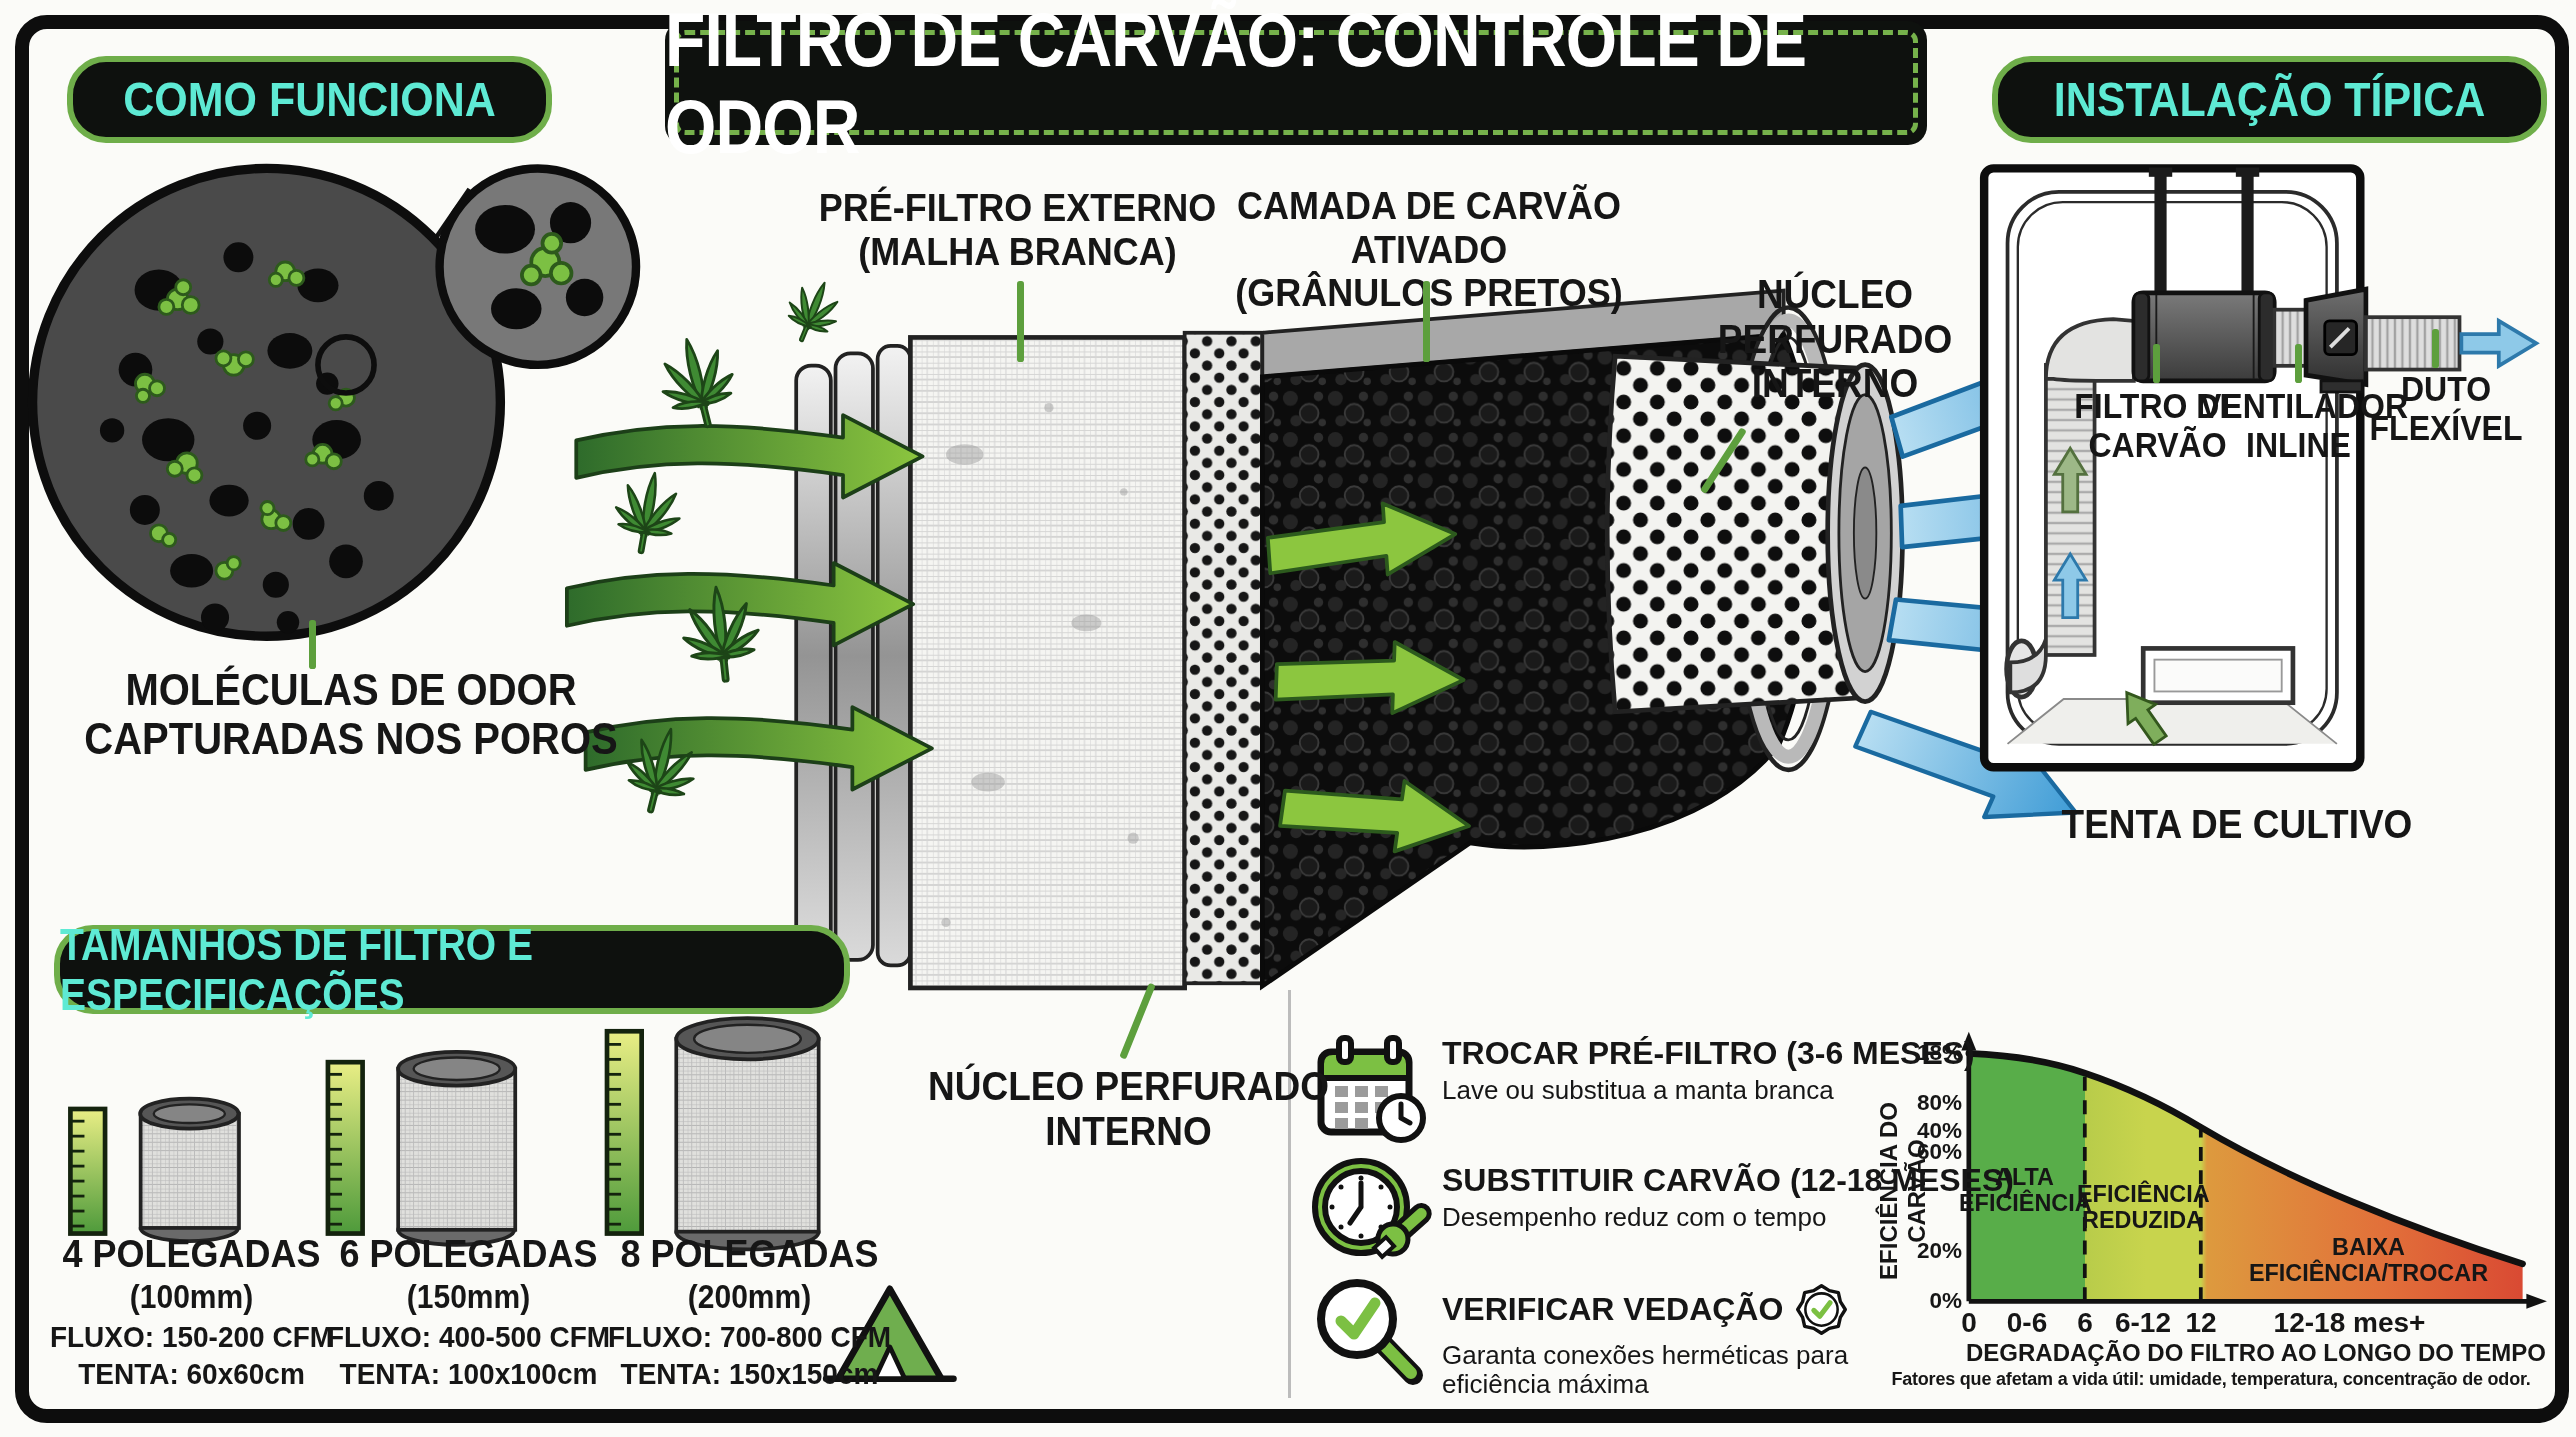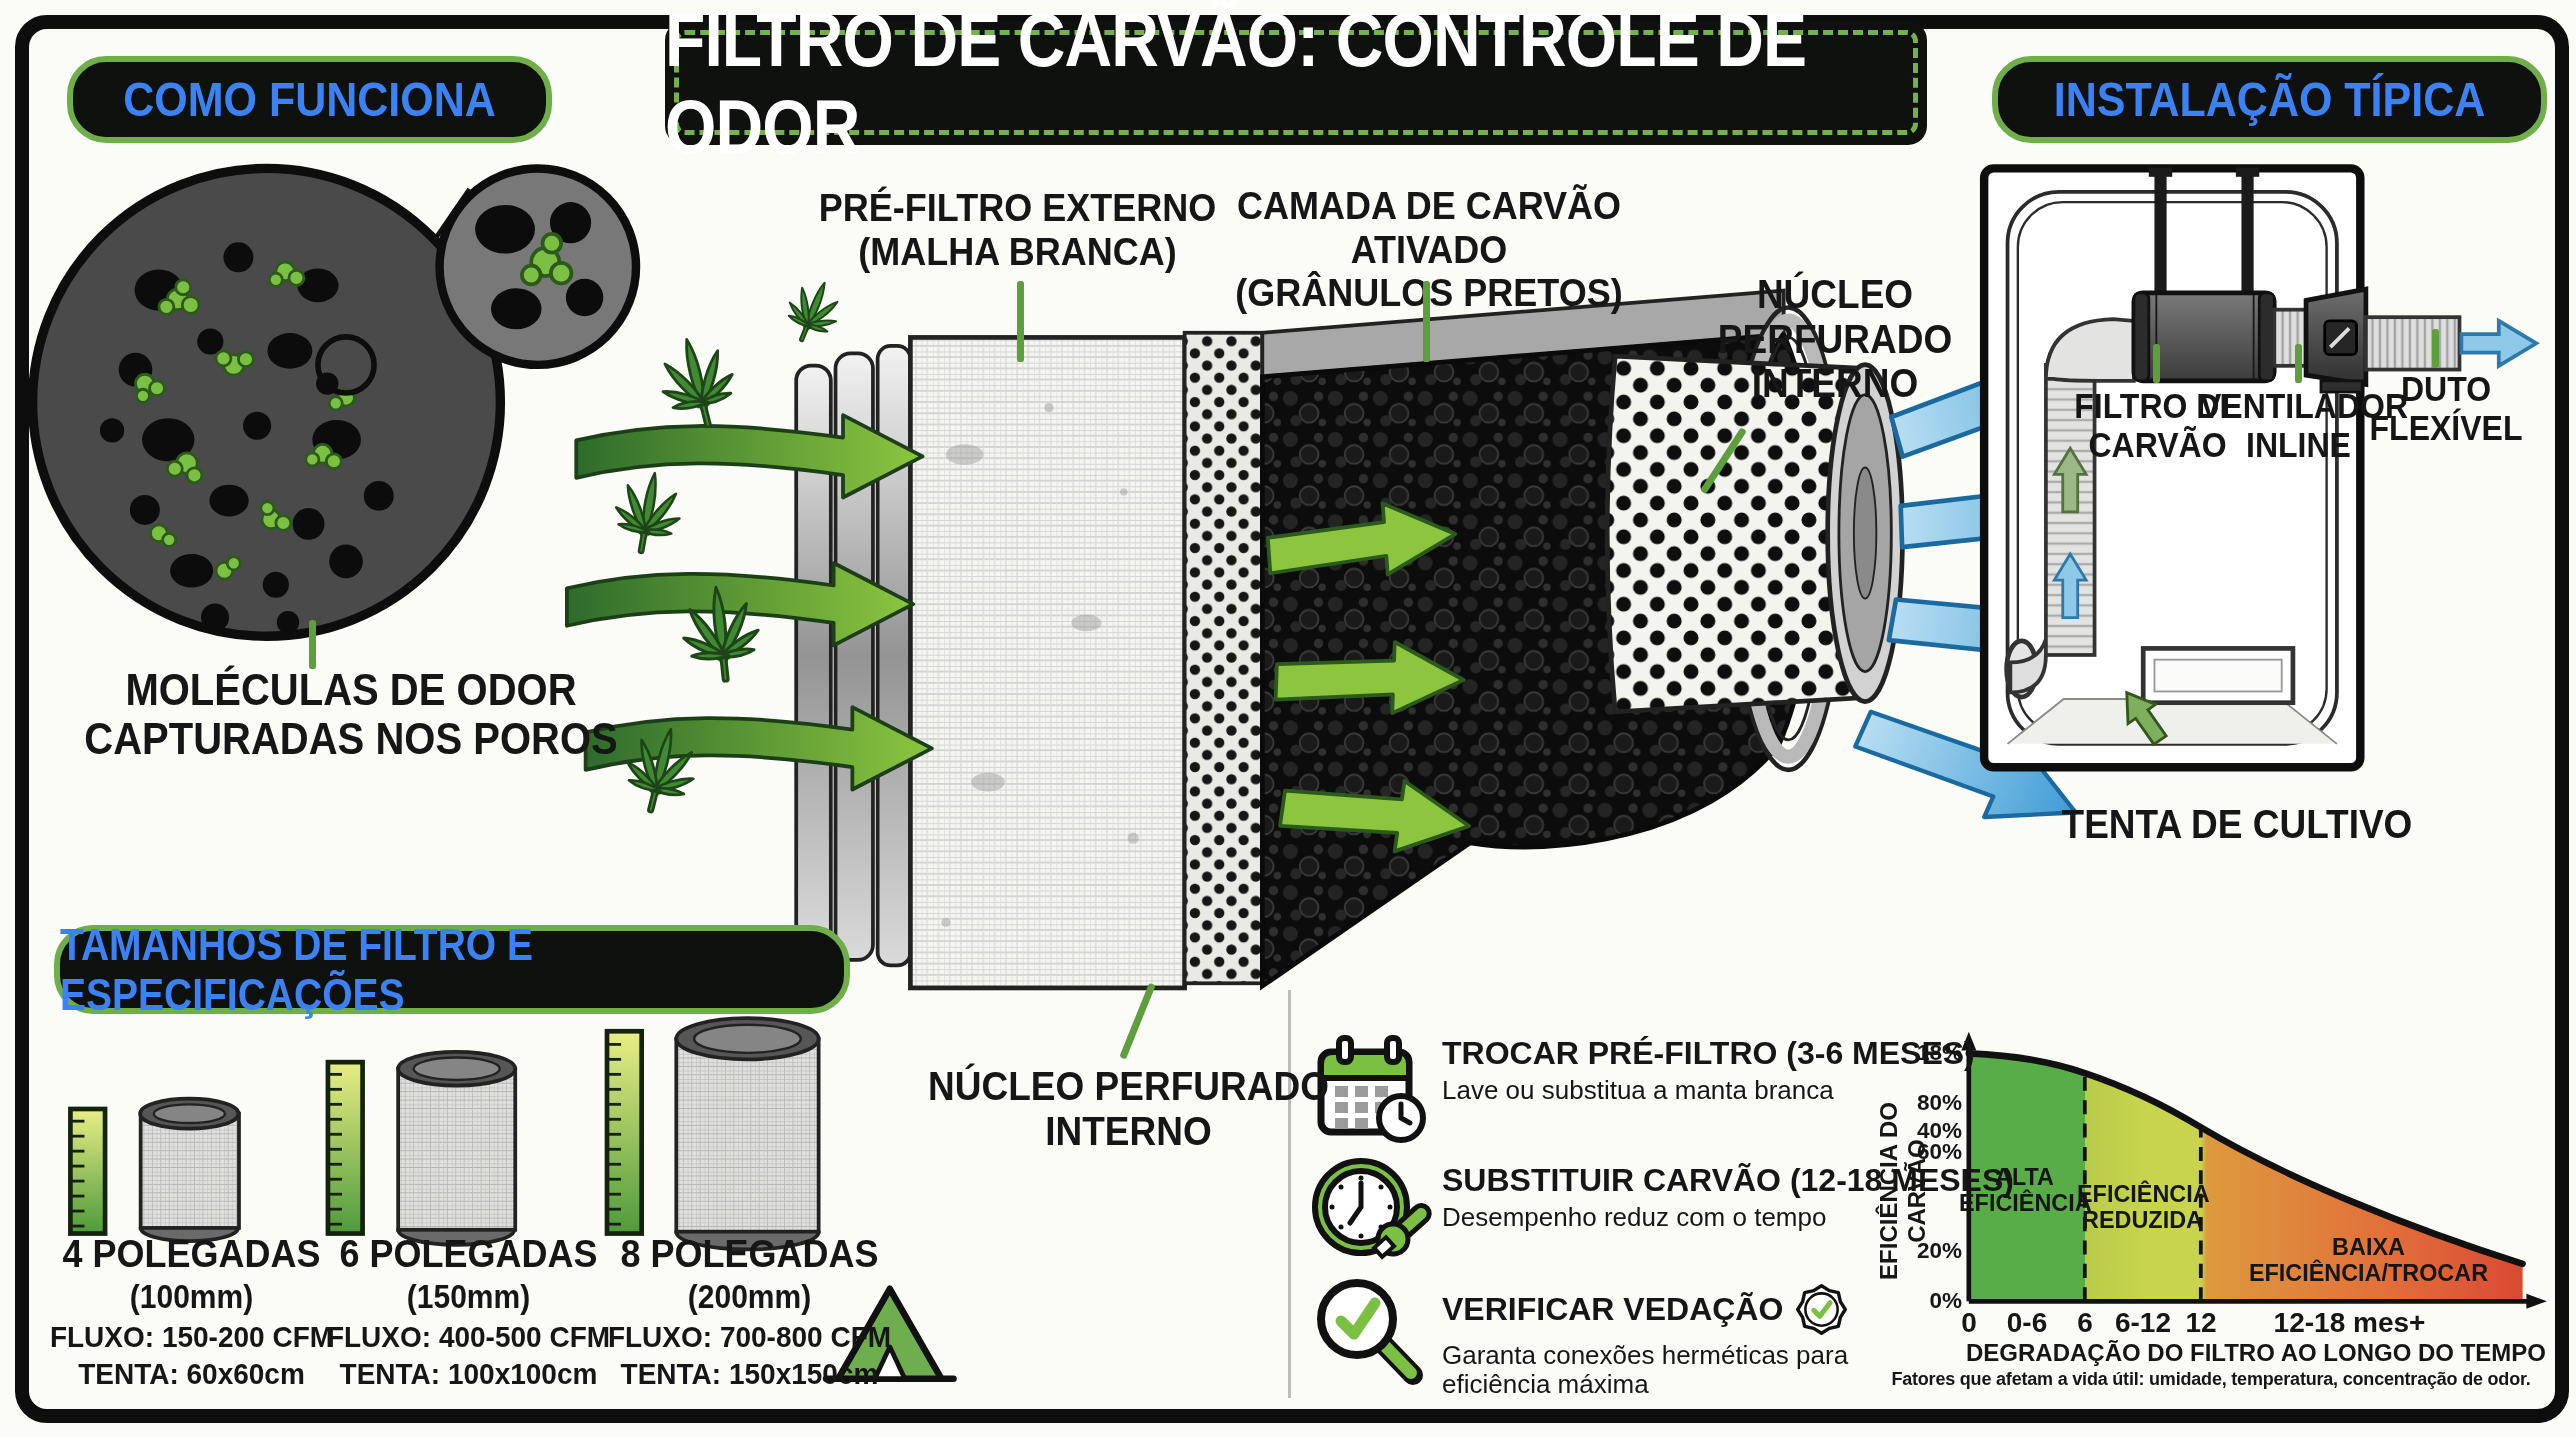--- a/index.html
+++ b/index.html
@@ -2,21 +2,21 @@
 <html style="font-size:15px"><head>
 <meta charset="utf-8">
 <style>
   html,body{margin:0;padding:0;background:#ffffff;}
   .page{position:relative;width:2576px;height:1438px;background:#fbfbf8;overflow:hidden;
         font-family:"Liberation Sans","DejaVu Sans",sans-serif;color:#161616;padding-left:8px;}
   .frame{position:absolute;left:15px;top:15px;right:15px;bottom:15px;border:14px solid #0d0d0d;border-radius:32px;}
   .banner{position:absolute;left:665px;top:20.6px;width:1262px;height:124px;background:#0e110e;border-radius:19px;
           display:flex;align-items:center;justify-content:center;color:#fff;font-weight:bold;font-size:66px;letter-spacing:-0.9px;z-index:5;}
   .banner::before{content:"";position:absolute;inset:9.4px;border:5.6px dashed #76b24b;border-radius:11.2px;}
-  .pill{position:absolute;background:#0e110e;border:6.6px solid #6fae4a;border-radius:39px;color:#3b82f6;
+  .pill{position:absolute;background:#0e110e;border:6.6px solid #6fae4a;border-radius:39px;color:#5eead4;
         display:flex;align-items:center;justify-content:center;font-weight:bold;z-index:4;}
   .cnd{display:inline-block;transform:scaleY(1.14);}
   .lbl{position:absolute;font-weight:bold;text-align:center;white-space:pre-line;line-height:1.1;transform:scaleY(1.1);z-index:6;}
   .tick{position:absolute;width:6.6px;background:#5d9f3d;border-radius:2.8px;z-index:6;}
   .spec{position:absolute;width:285px;text-align:center;transform:scaleY(1.08);z-index:6;}
   .spec-name{font-size:36px;font-weight:bold;}
   .spec-mm{font-size:30px;font-weight:bold;margin-top:1.9px;}
   .spec-flow,.spec-tent{font-size:28px;font-weight:bold;margin-top:3.7px;}
   .tip{position:absolute;left:1442px;width:590px;z-index:6;}
   .tip-title{font-size:32px;font-weight:bold;display:flex;align-items:center;gap:13px;line-height:1.05;}

